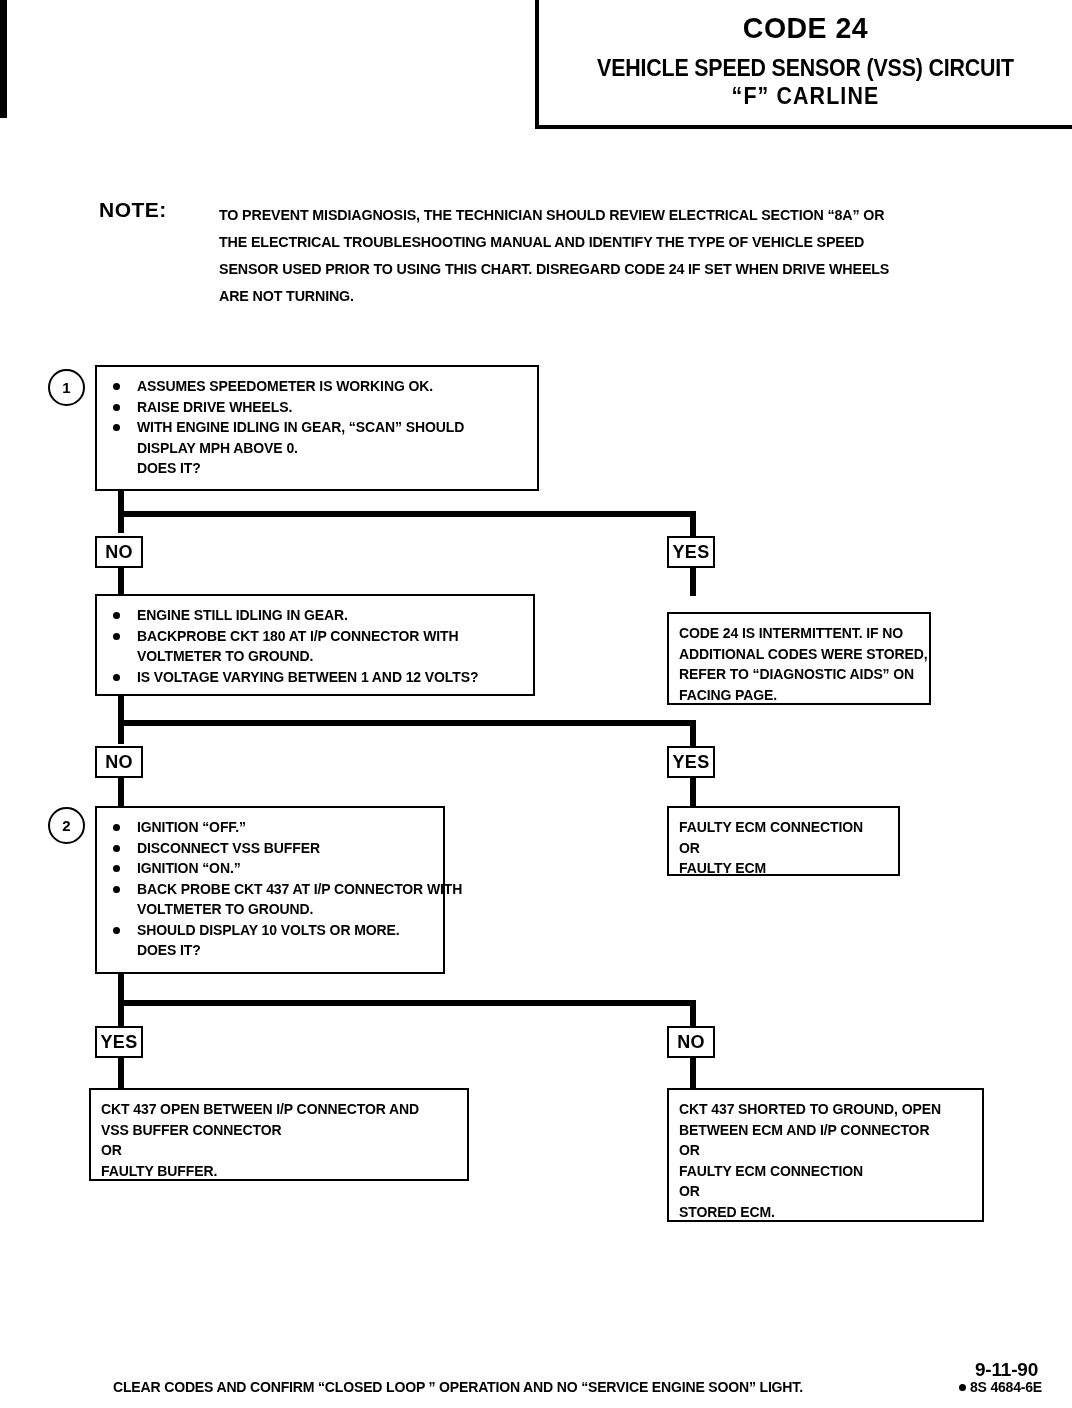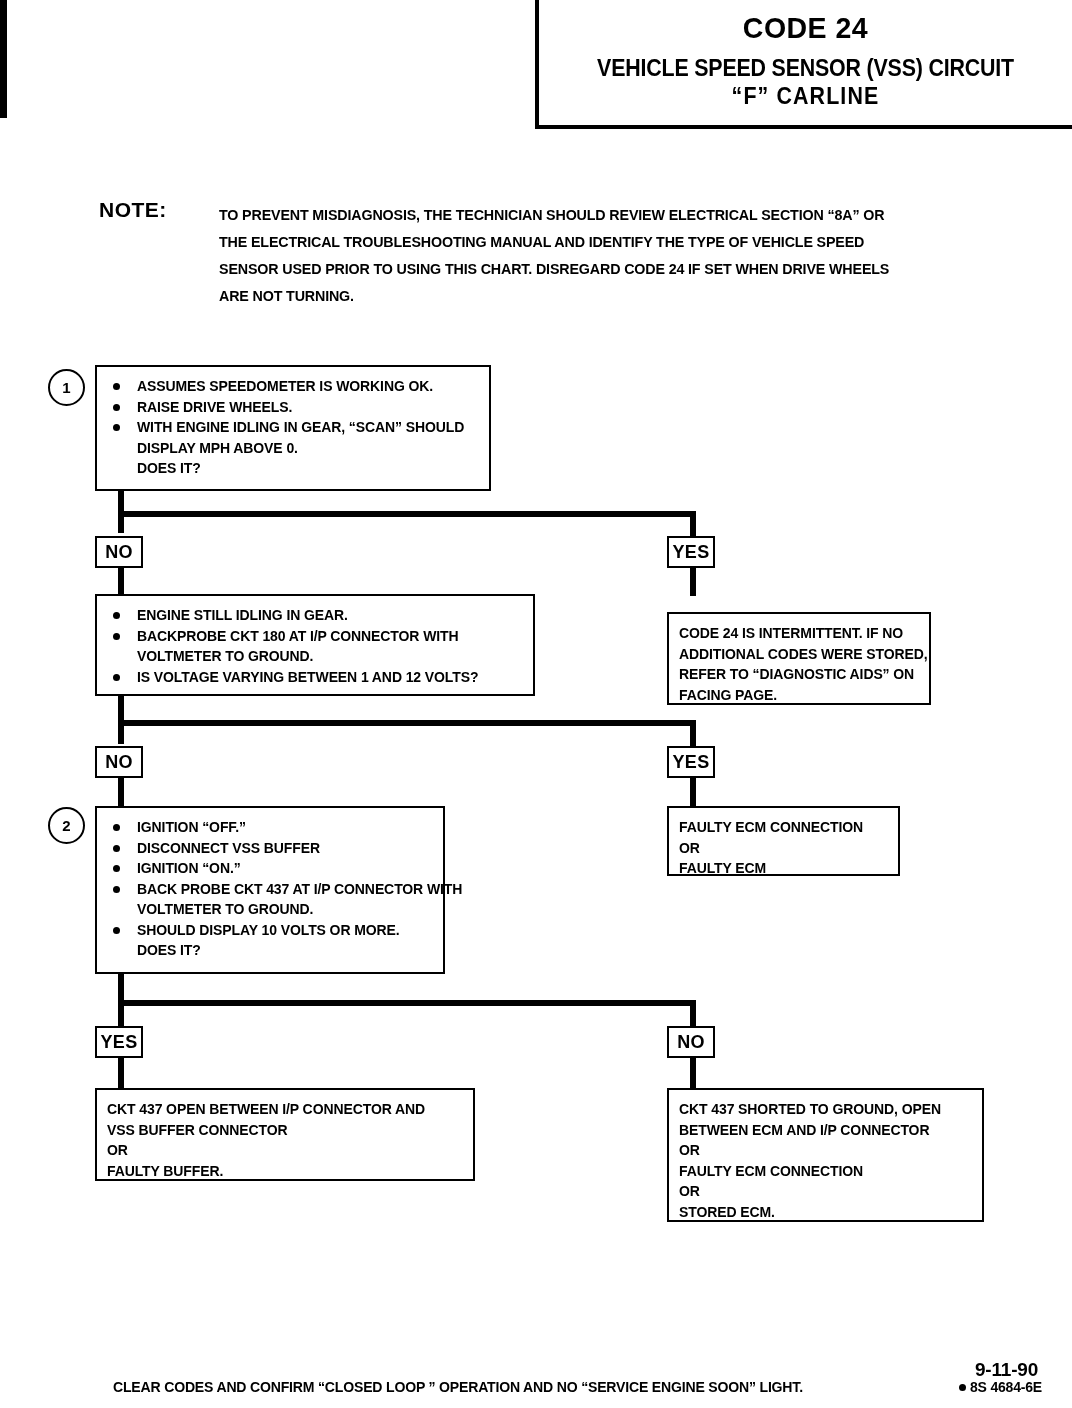--- a/index.html
+++ b/index.html
@@ -131,21 +131,21 @@
     <div class="note-body">
       <div>TO PREVENT MISDIAGNOSIS, THE TECHNICIAN SHOULD REVIEW ELECTRICAL SECTION “8A” OR</div>
       <div>THE ELECTRICAL TROUBLESHOOTING MANUAL AND IDENTIFY THE TYPE OF VEHICLE SPEED</div>
       <div>SENSOR USED PRIOR TO USING THIS CHART.  DISREGARD CODE 24 IF SET WHEN DRIVE WHEELS</div>
       <div>ARE NOT TURNING.</div>
     </div>
   </div>
 
   <div class="stepnum" style="left:48px;top:369px;">1</div>
 
-  <div class="cbox" style="left:95px;top:365px;width:396px;height:126px;">
+  <div class="cbox" style="left:95px;top:365px;width:444px;height:126px;">
     <div class="pad">
       <ul class="blist">
         <li>
           <span class="bullet"></span>
           <span class="cont">ASSUMES SPEEDOMETER IS WORKING OK.</span>
         </li>
         <li>
           <span class="bullet"></span>
           <span class="cont">RAISE DRIVE WHEELS.</span>
         </li>
@@ -250,21 +250,21 @@
   <div class="seg" style="left:118px;top:974px;width:6px;height:52px;"></div>
   <div class="seg" style="left:118px;top:1000px;width:578px;height:6px;"></div>
   <div class="seg" style="left:690px;top:1000px;width:6px;height:26px;"></div>
 
   <div class="yn" style="left:95px;top:1026px;">YES</div>
   <div class="yn" style="left:667px;top:1026px;">NO</div>
 
   <div class="seg" style="left:118px;top:1058px;width:6px;height:31px;"></div>
   <div class="seg" style="left:690px;top:1058px;width:6px;height:31px;"></div>
 
-  <div class="cbox" style="left:95px;top:1088px;width:380px;height:93px;">
+  <div class="cbox" style="left:89px;top:1088px;width:380px;height:93px;">
     <div class="pad plain-lines">
       <div>CKT 437 OPEN BETWEEN I/P CONNECTOR AND</div>
       <div>VSS BUFFER CONNECTOR</div>
       <div>OR</div>
       <div>FAULTY BUFFER.</div>
     </div>
   </div>
 
   <div class="cbox" style="left:667px;top:1088px;width:317px;height:134px;">
     <div class="pad plain-lines">

